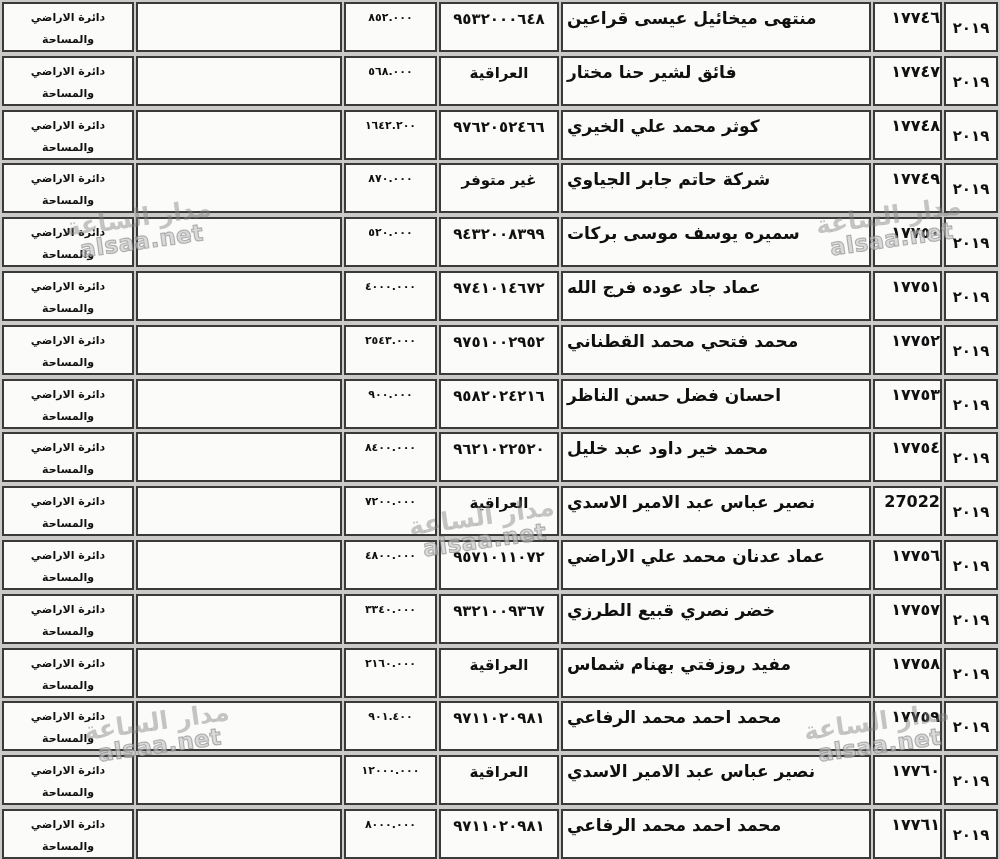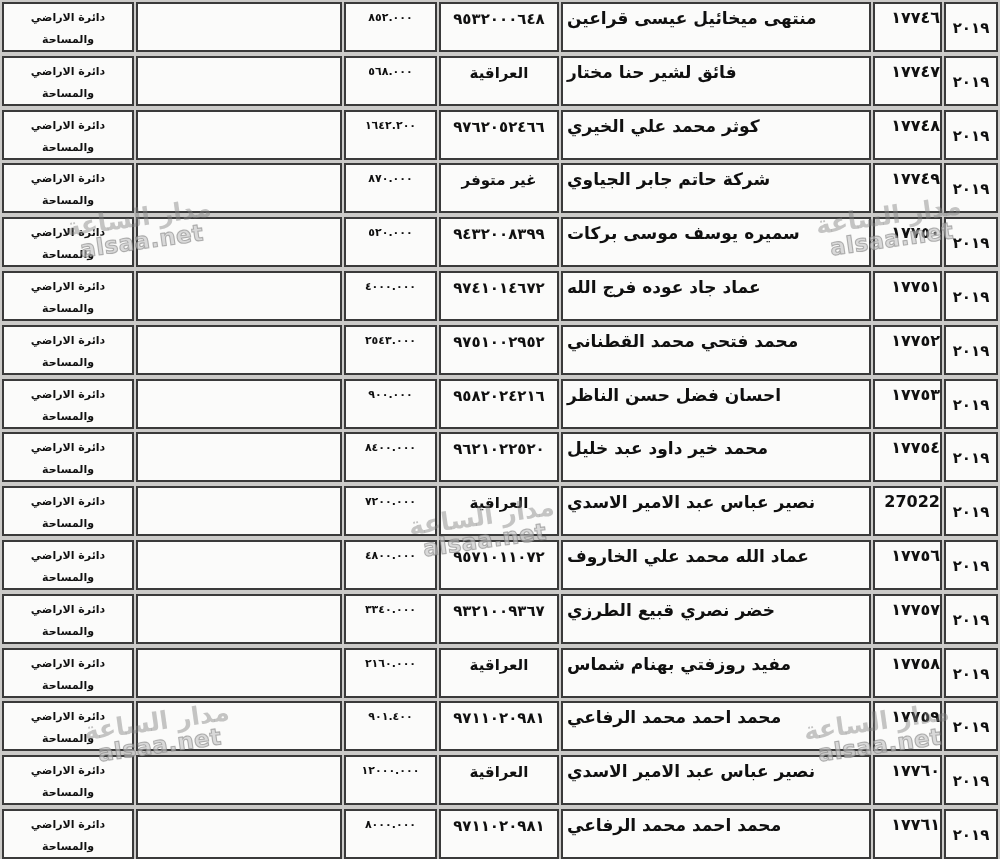--- a/index.html
+++ b/index.html
@@ -155,21 +155,21 @@
     <div class="cell year">٢٠١٩</div>
     <div class="cell serial">27022</div>
     <div class="cell name">نصير عباس عبد الامير الاسدي</div>
     <div class="cell contact">العراقية</div>
     <div class="cell amount">٧٢٠٠.٠٠٠</div>
     <div class="cell empty"></div>
     <div class="cell dept">دائرة الاراضي والمساحة</div>
 
     <div class="cell year">٢٠١٩</div>
     <div class="cell serial">١٧٧٥٦</div>
-    <div class="cell name">عماد الله محمد علي الخاروف</div>
+    <div class="cell name">عماد عدنان محمد علي الاراضي</div>
     <div class="cell contact">٩٥٧١٠١١٠٧٢</div>
     <div class="cell amount">٤٨٠٠.٠٠٠</div>
     <div class="cell empty"></div>
     <div class="cell dept">دائرة الاراضي والمساحة</div>
 
     <div class="cell year">٢٠١٩</div>
     <div class="cell serial">١٧٧٥٧</div>
     <div class="cell name">خضر نصري قبيع الطرزي</div>
     <div class="cell contact">٩٣٢١٠٠٩٣٦٧</div>
     <div class="cell amount">٣٣٤٠.٠٠٠</div>

